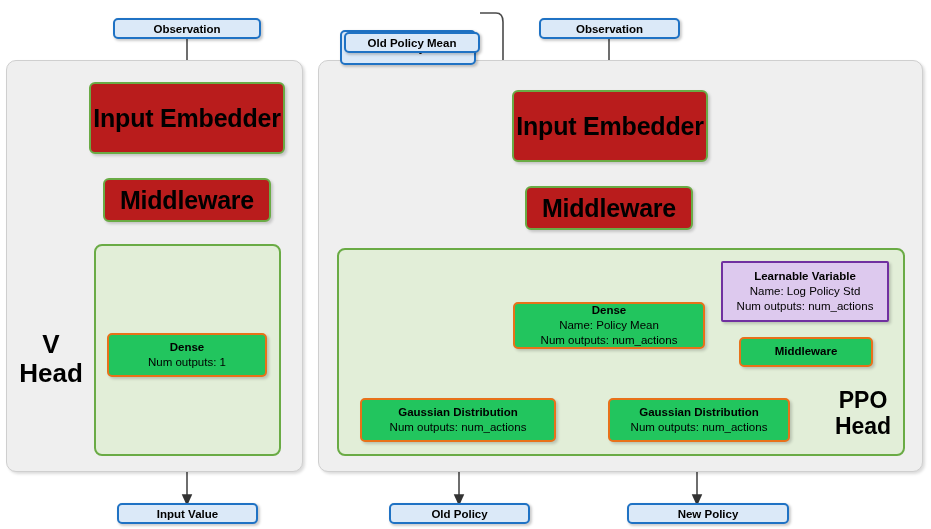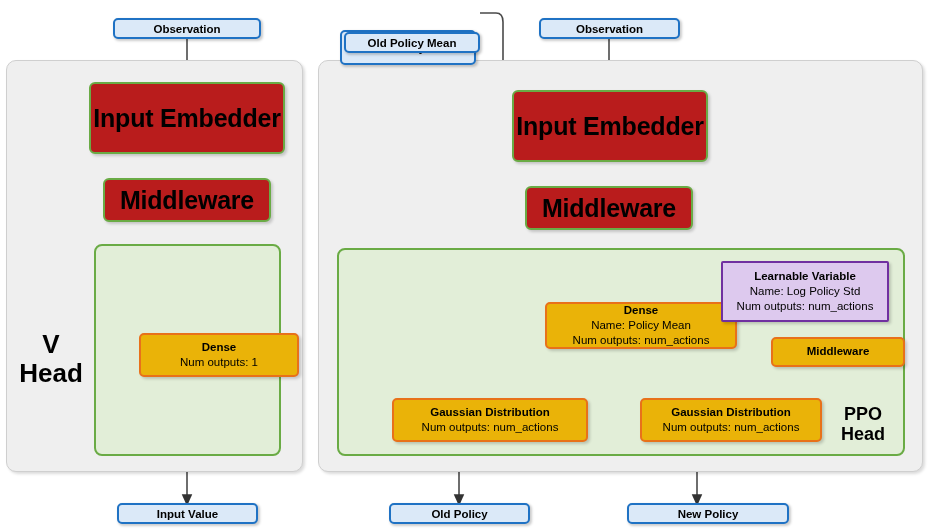--- a/index.html
+++ b/index.html
@@ -47,30 +47,29 @@
   .greenbox .lbl {
     font-weight: bold;
     color: #000000;
     font-size: 25px;
     letter-spacing: -0.2px;
     white-space: nowrap;
   }
 
   
   .orangebox {
-    background: #eab308;
+    background: #22c55e;
     border: 2px solid #e8711a;
     border-radius: 5px;
     display: flex;
     flex-direction: column;
     align-items: center;
     justify-content: center;
     box-shadow: 2px 2px 3px rgba(0,0,0,0.18);
     text-align: center;
-    margin-left: 32px;
   }
   .orangebox .t1 {
     font-weight: bold;
     font-size: 11.5px;
     color: #000;
     line-height: 1.32;
     white-space: nowrap;
   }
   .orangebox .t2 {
     font-size: 11.5px;
@@ -124,21 +123,21 @@
 
   
   .headtitle {
     font-weight: bold;
     color: #000;
     text-align: center;
     line-height: 1.12;
     white-space: pre-line;
   }
   .headtitle.v { font-size: 26px; }
-  .headtitle.ppo { font-size: 18px; margin-top: 16px; }
+  .headtitle.ppo { font-size: 23px; }
 
   svg.wires {
     position: absolute;
     left: 0; top: 0;
     width: 931px; height: 529px;
     pointer-events: none;
   }
 </style>
 </head>
 <body>

